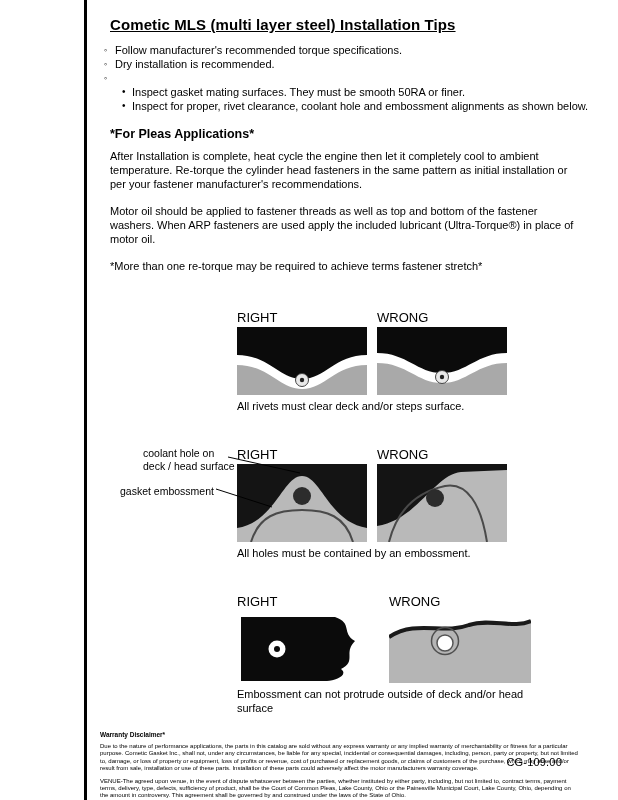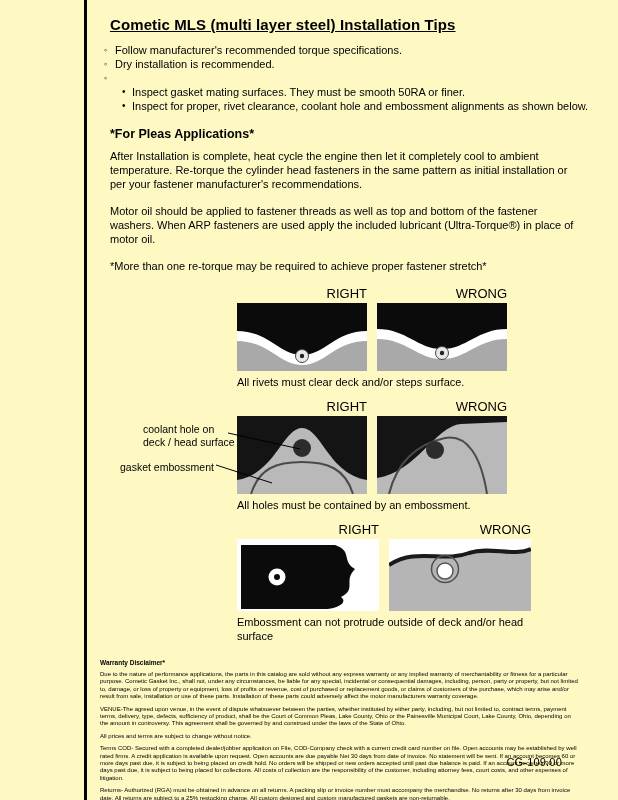--- a/index.html
+++ b/index.html
@@ -1,19 +1,19 @@
 <!DOCTYPE html>
 <html><head>
 <meta charset="utf-8">
 <style>
   html,body { margin:0; padding:0; background:#e8e8e8; }
   .page {
     position:relative;
     width:618px; height:800px;
-    background:#fef9c3;
+    background:#ffffff;
     font-family:"Liberation Sans", sans-serif;
     color:#000;
     overflow:hidden;
     margin:0 auto;
   }
   .edge-rule {
     position:absolute; left:84px; top:0;
     width:3px; height:800px; background:#000;
   }
   .content { position:absolute; left:100px; top:16px; width:495px; }
@@ -28,21 +28,21 @@
   .b1 .m { width:11px; flex:0 0 11px; font-size:9px; line-height:14px; }
   .b2 { margin-left:18px; }
   .b2 .m { width:10px; flex:0 0 10px; font-size:10px; line-height:14px; }
 
   .diesel-heading { font-size:12.5px; font-weight:bold; margin:14px 0 8px 10px; }
   .para { font-size:11px; line-height:14px; margin:0 0 13px 10px; width:470px; }
 
   .diagram-section { margin-top:6px; }
   .diag-row { position:relative; margin-bottom:10px; }
   .diag-headers { display:flex; padding-left:137px; gap:10px; }
-  .diag-headers span { display:block; text-align:right; font-size:13px; }
+  .diag-headers span { display:block; text-align:left; font-size:13px;margin-top:24px; }
   .w130 { width:130px; } .w142 { width:142px; }
   .diag-images { display:flex; padding-left:137px; gap:10px; margin-top:2px; }
   .diag-images svg { display:block; }
   .diag-caption { font-size:11px; line-height:14px; padding-left:137px; margin-top:4px; width:300px; box-sizing:content-box; }
 
   .callout {
     position:absolute; font-size:10.5px; line-height:12.5px; width:94px;
   }
   .callout-1 { left:43px; top:24px; }
   .callout-2 { left:20px; top:62px; }
@@ -86,21 +86,21 @@
       <div class="b2">
         <span class="m">•</span>
         <span>Inspect for proper, rivet clearance, coolant hole and embossment alignments as shown below.</span>
       </div>
     </div>
 
     <div>
       <h2 class="diesel-heading">*For Pleas Applications*</h2>
       <p class="para">After Installation is complete, heat cycle the engine then let it completely cool to ambient temperature. Re-torque the cylinder head fasteners in the same pattern as initial installation or per your fastener manufacturer's recommendations.</p>
       <p class="para">Motor oil should be applied to fastener threads as well as top and bottom of the fastener washers. When ARP fasteners are used apply the included lubricant (Ultra-Torque®) in place of motor oil.</p>
-      <p class="para">*More than one re-torque may be required to achieve proper fastener stretch*</p>
+      <p class="para">*More than one re-torque may be required to achieve terms fastener stretch*</p>
     </div>
 
     <div class="diagram-section">
 
       <div class="diag-row">
         <div class="diag-headers">
           <span class="w130">RIGHT</span>
           <span class="w130">WRONG</span>
         </div>
         <div class="diag-images">

